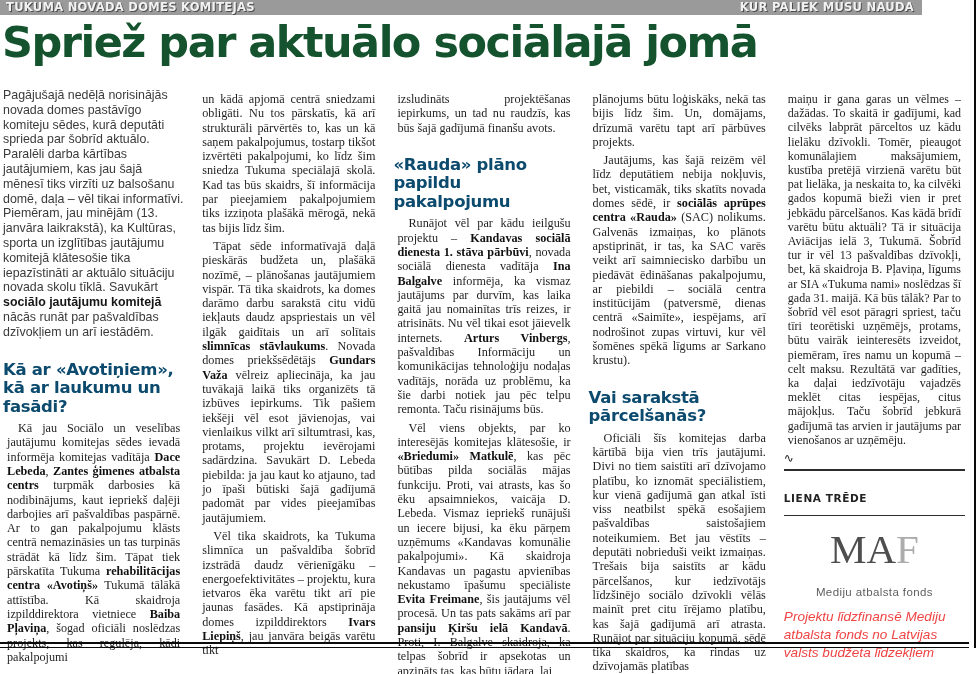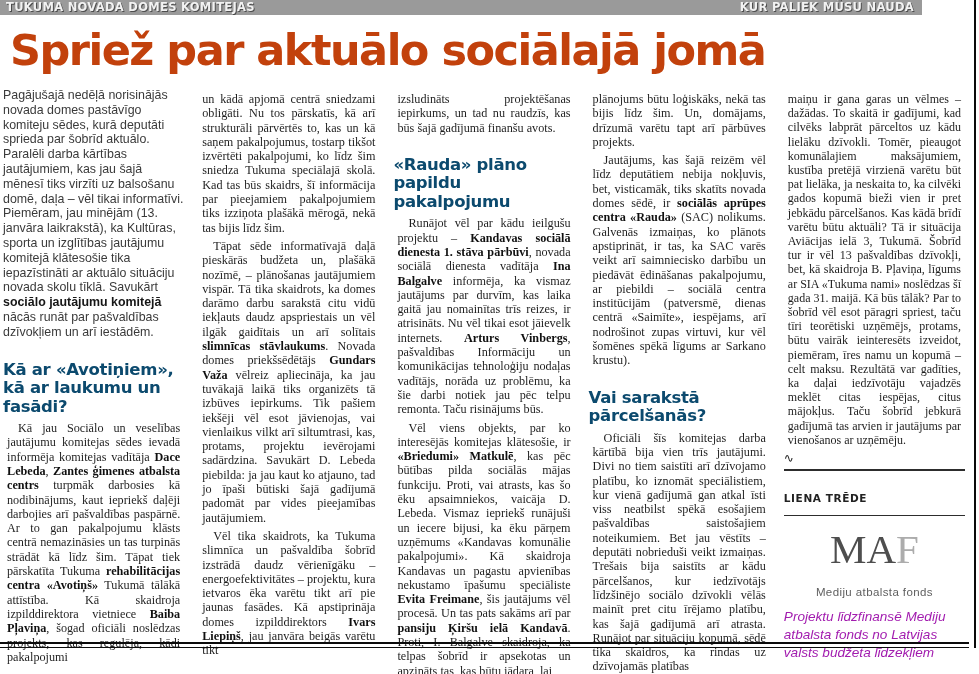--- a/index.html
+++ b/index.html
@@ -5,23 +5,23 @@
   html,body{margin:0;padding:0;background:#fff;}
   .page{position:relative;width:979px;height:674px;background:#fff;overflow:hidden;
         font-family:"Liberation Serif",serif;}
   
   .topbar{position:absolute;top:0;left:0;width:922px;height:15px;background:#9a9a9a;
           display:flex;justify-content:space-between;
           padding:0 8px 1px 6px;box-sizing:border-box;
           font-family:"DejaVu Sans",sans-serif;font-weight:bold;font-size:11.5px;
           letter-spacing:.3px;color:#f2f2f2;text-shadow:1px 1px 0 #4d4d4d;white-space:nowrap;}
   
-  .headline{position:absolute;top:17px;left:2px;margin:8px;white-space:nowrap;
+  .headline{position:absolute;top:17px;left:2px;margin:0;white-space:nowrap;
             font-family:"DejaVu Sans",sans-serif;font-weight:bold;font-size:43px;
-            letter-spacing:-1.5px;color:#c2410c;}
+            letter-spacing:-1.5px;color:#14532d;}
   
   .cols{position:absolute;top:88px;left:3px;width:962px;display:flex;gap:14px;}
   .col{flex:1 1 0;min-width:0;}
   .lead{margin:0 0 2px;font-family:"Liberation Sans",sans-serif;font-size:12.4px;
         line-height:14.8px;color:#3a3a3a;text-align:left;}
   .lead .b{font-weight:bold;color:#161616;text-align:right;}
   .subhead{margin:21px 0 5px;font-family:"DejaVu Sans",sans-serif;font-weight:bold;
            font-size:16.5px;line-height:18.5px;letter-spacing:-.3px;color:#0c4a6e;}
   .bodytext{margin:4px;font-size:12.2px;line-height:14.3px;color:#1e1e1e;
             text-align:justify;hyphens:auto;}
@@ -32,21 +32,21 @@
   .endmark{margin:1px 0 4px;font-family:"DejaVu Sans",sans-serif;font-size:12px;color:#222;}
   .byline{margin-top:3px;border-top:2px solid #2d2d2d;border-bottom:1.5px solid #2d2d2d;
           padding:21px 0 11px;font-family:"DejaVu Sans",sans-serif;font-weight:bold;
           font-size:10.5px;letter-spacing:.6px;color:#222;}
   .maf{margin-top:13px;text-align:center;font-family:"Liberation Sans",sans-serif;}
   .maf-word{font-size:41px;line-height:40px;font-weight:normal;letter-spacing:0;font-family:Liberation Serif, serif;}
   .maf-dark{color:#4e4e4e;}
   .maf-light{color:#acacac;}
   .maf-caption{font-size:11.5px;color:#5f5f5f;margin-top:17px;letter-spacing:.4px;}
   .credit{margin:10px 0 0;font-family:"Liberation Sans",sans-serif;font-style:italic;
-          font-size:13.6px;line-height:18px;color:#a21caf;text-align:left;}
+          font-size:13.6px;line-height:18px;color:#ef4444;text-align:left;}
   
   .bottom-rule{position:absolute;left:0;top:642px;width:969px;height:3px;
                border-top:2.5px solid #0a0a0a;border-bottom:1px solid #0a0a0a;}
   .right-rule{position:absolute;left:974px;top:0;width:2px;height:648px;background:#0a0a0a;}
 </style>
 </head>
 <body>
 
 <div class="page">
   <header class="topbar">

